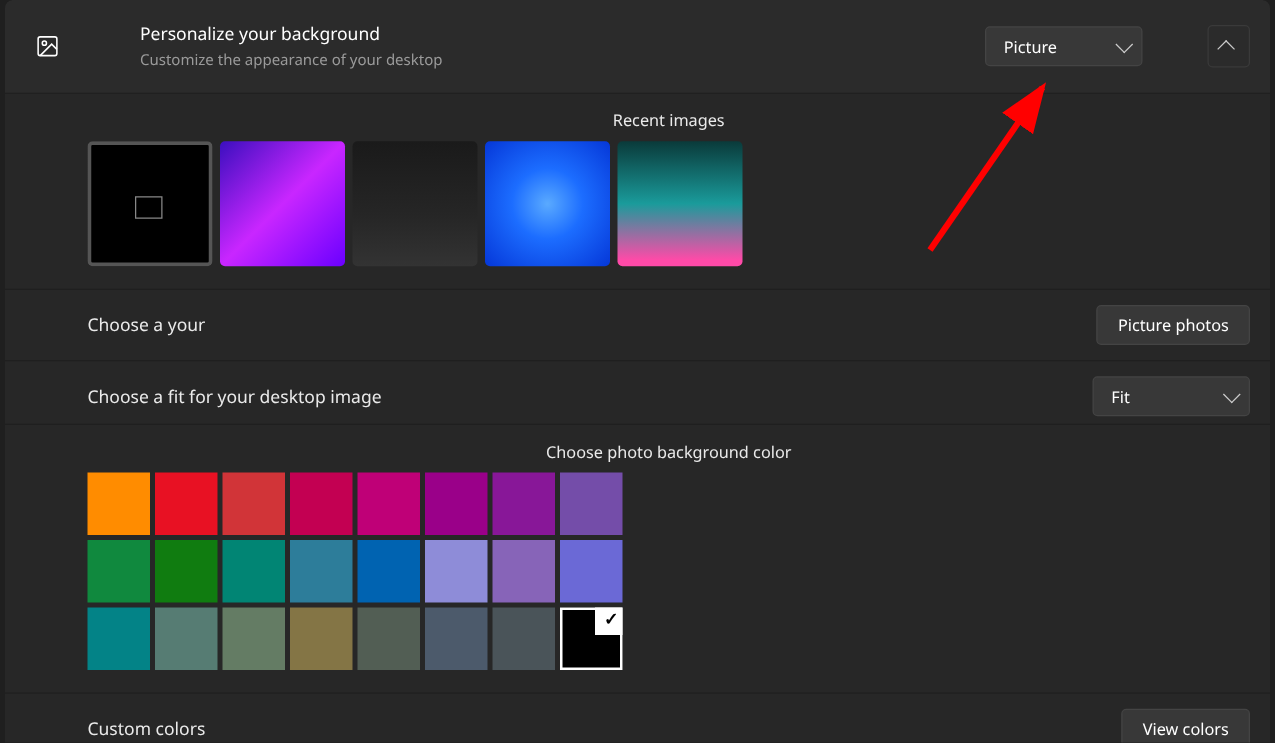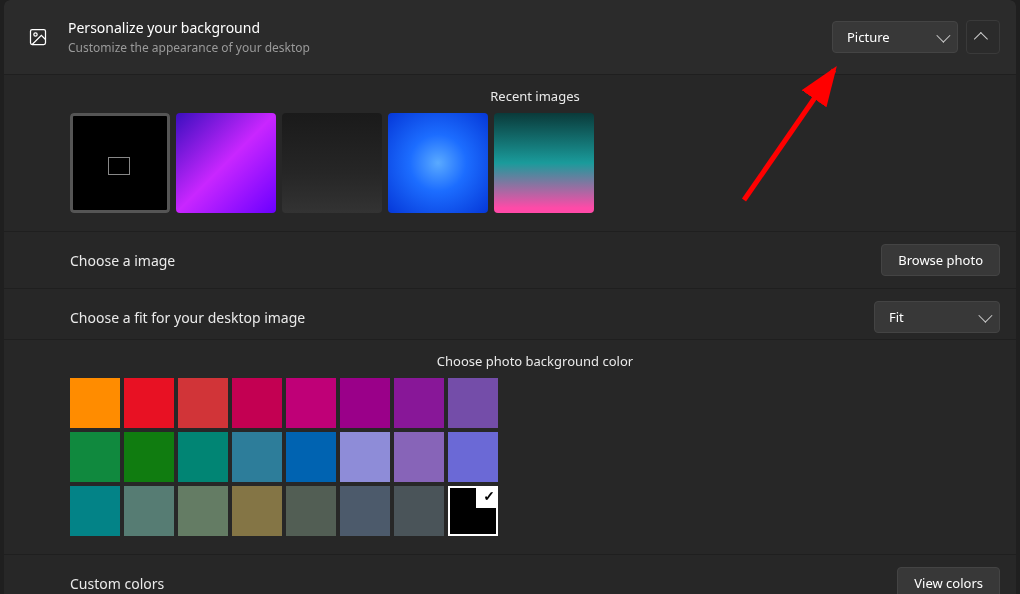--- a/index.html
+++ b/index.html
@@ -19,20 +19,21 @@
     overflow: hidden;
     position: relative;
   }
   .header-row {
     display: flex;
     align-items: center;
     padding: 18px 16px 18px 20px;
     background: #2b2b2b;
     border-radius: 6px 6px 0 0;
     border-bottom: 1px solid #1f1f1f;
+    gap: 44px;
   }
   .header-icon {
     width: 28px;
     display: flex;
     justify-content: center;
     align-items: center;
     margin-right: 16px;
   }
   .header-text { flex: 1; }
   .header-title {
@@ -207,22 +208,22 @@
           <div style="position:absolute;top:44px;left:38px;width:22px;height:18px;border:1px solid #888;"></div>
         </div>
         <div class="thumb" style="background: linear-gradient(135deg, rgb(59, 15, 191) 0%, rgb(201, 38, 255) 50%, rgb(106, 0, 255) 100%);"></div>
         <div class="thumb" style="background: linear-gradient(rgb(26, 26, 26) 0%, rgb(38, 38, 38) 60%, rgb(51, 51, 51) 100%);"></div>
         <div class="thumb" style="background: radial-gradient(circle, rgb(90, 170, 255) 0%, rgb(28, 109, 255) 40%, rgb(5, 55, 216) 100%);"></div>
         <div class="thumb" style="background: linear-gradient(rgb(10, 58, 58) 0%, rgb(26, 155, 155) 50%, rgb(255, 74, 168) 95%);"></div>
       </div>
   </div>
 
   <div class="row">
-    <div class="row-label">Choose a image</div>
-    <div class="btn">Browse photo</div>
+    <div class="row-label">Choose a your</div>
+    <div class="btn">Picture photos</div>
   </div>
 
   <div class="row" style="padding-bottom:6px;text-align:center;">
     <div class="row-label">Choose a fit for your desktop image</div>
     <div class="dropdown" style="min-width:126px;margin-right:0;">
       <span>Fit</span>
       <span class="chev-down"></span>
     </div>
   </div>
 

